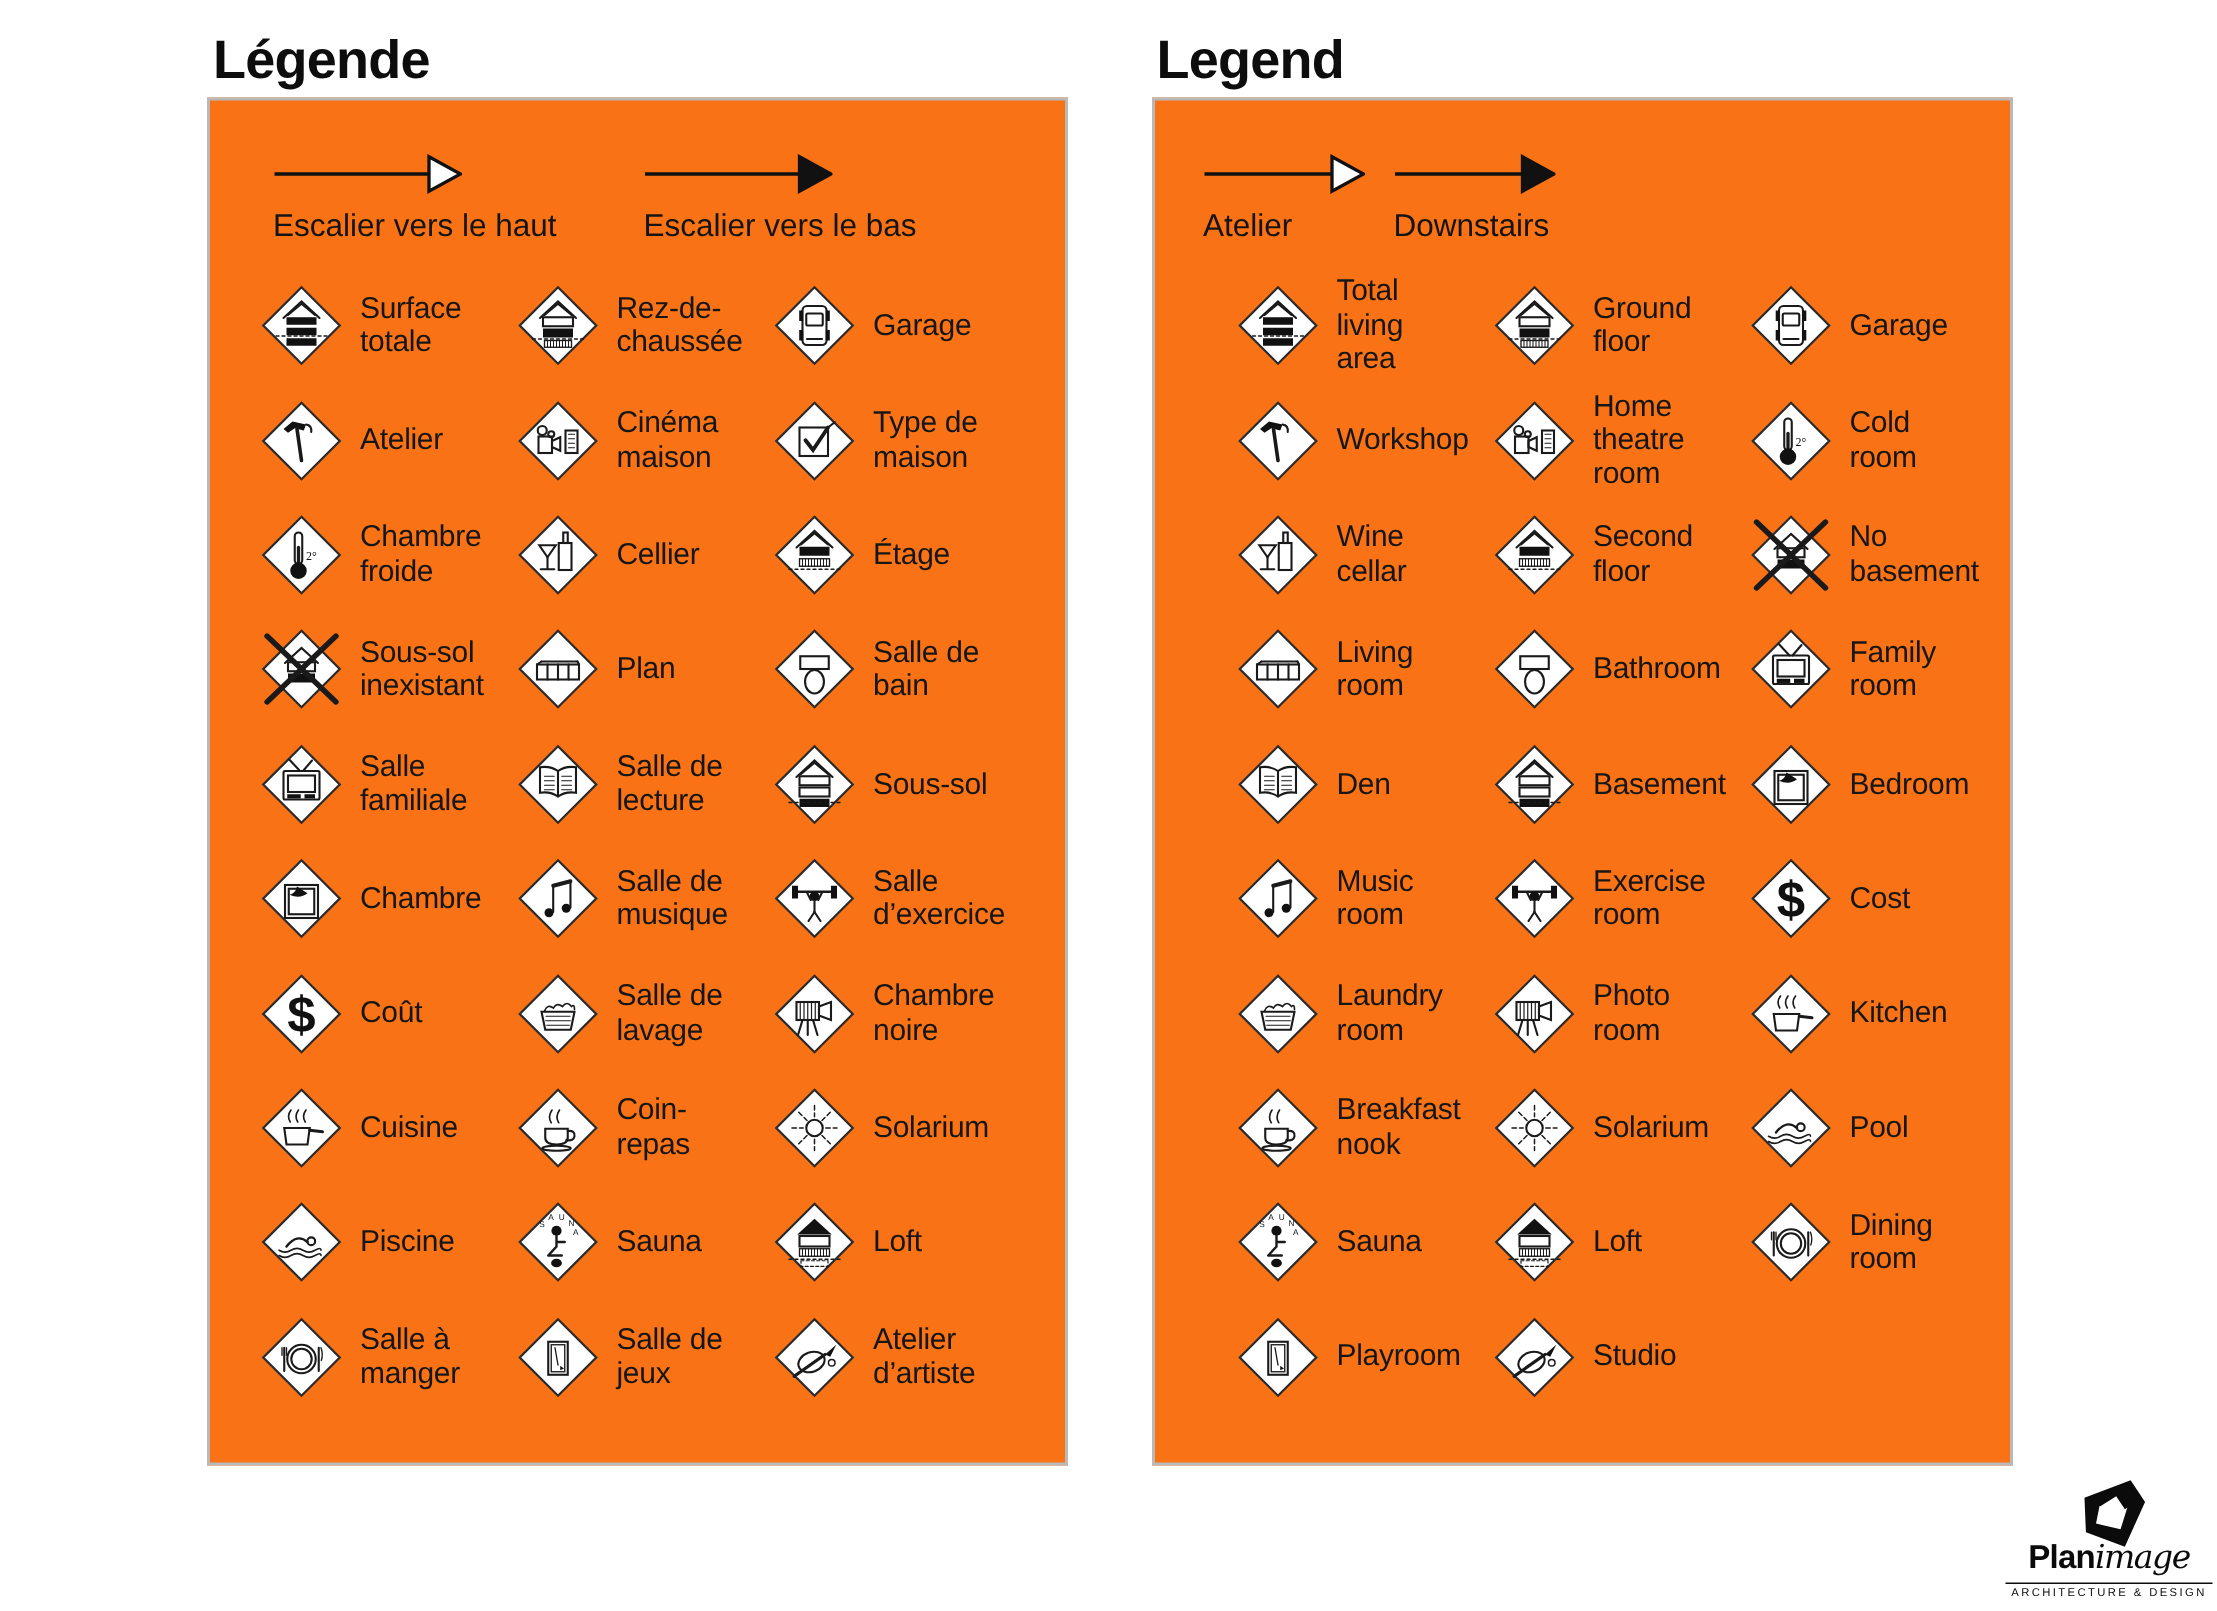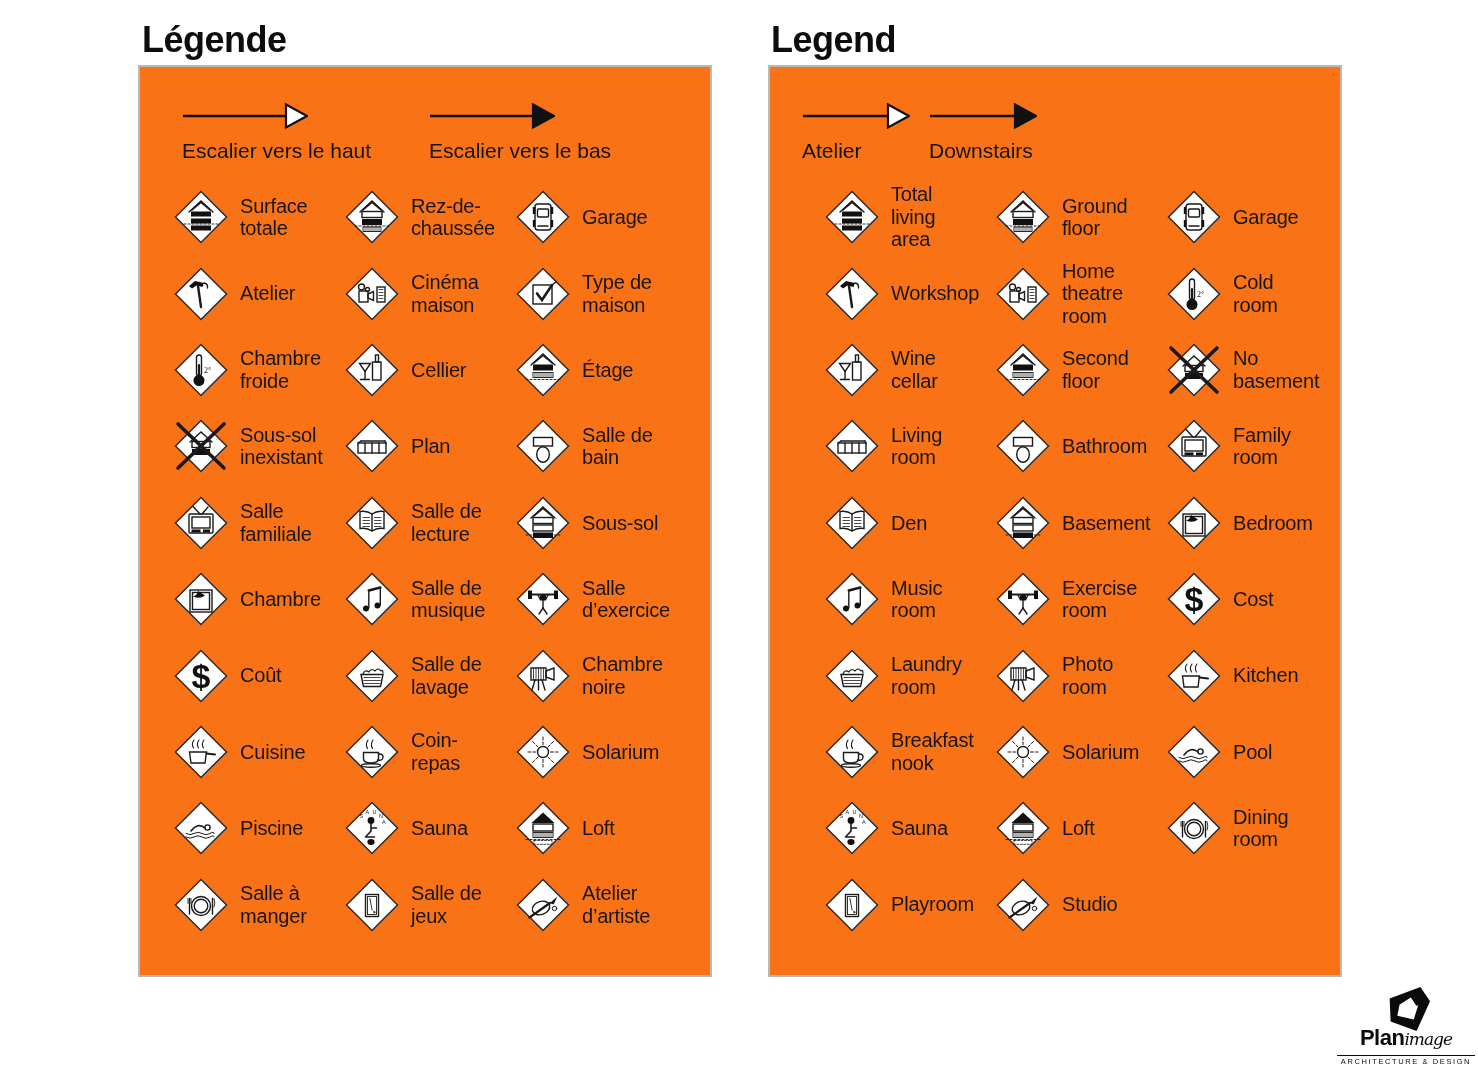--- a/index.html
+++ b/index.html
@@ -49,21 +49,21 @@
   }
 
   .logo{
     position:absolute;left:1336px;top:984px;width:140px;
     text-align:center;color:#0b0b0b;
   }
   .logo .mark{display:block;margin:0 auto;}
   .logo .wordmark{line-height:20px;white-space:nowrap;margin-top:-6px;}
   .logo .brand-bold{font-weight:bold;font-size:22px;letter-spacing:-0.5px;text-align:center;}
   .logo .brand-script{
-    font-family:"DejaVu Serif",serif;font-style:italic;font-size:17px;
+    font-family:"DejaVu Serif",serif;font-style:italic;font-size:22px;
     letter-spacing:-1px;
   }
   .logo .tagline{
     font-size:7.5px;letter-spacing:1.6px;margin-top:0px;
     border-top:1px solid #0b0b0b;display:inline-block;padding:1px 4px 0 4px;
   }
 </style>
 </head>
 <body>
 

